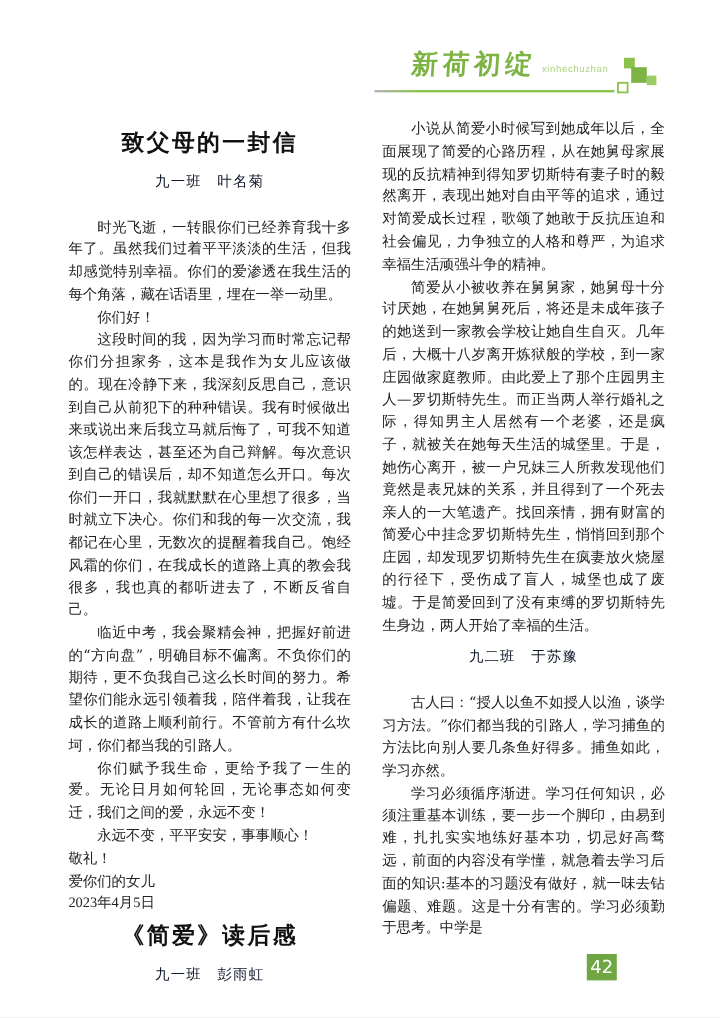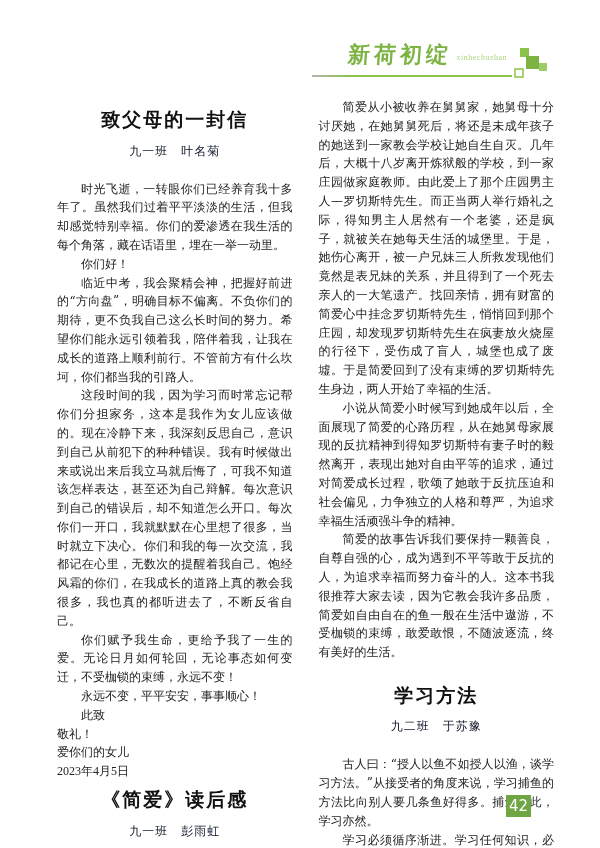--- a/index.html
+++ b/index.html
@@ -19,21 +19,21 @@
   }
   .logo-cn{
     color:#7cb342;font-weight:bold;font-size:22px;
     letter-spacing:4px;line-height:1;
     font-family:"DejaVu Sans","Liberation Sans",sans-serif;
     transform:skewX(-4deg);
   }
   .logo-en{
     color:#aed581;font-size:8px;line-height:1;
     margin-bottom:4px;letter-spacing:.5px;
-    font-family:Liberation Serif, serif;
+    font-family:Liberation Sans, sans-serif;
   }
   .logo-squares{display:block;margin-bottom:-14px;}
   .header-rule{
     position:absolute;top:75px;left:312px;width:200px;height:2px;
     background:linear-gradient(90deg,#b5b5b5 0%,#8bc34a 18%,#8bc34a 100%);
   }
   
   .columns{
     position:absolute;top:98px;left:57px;right:46px;bottom:0;
     display:flex;gap:26px;
@@ -51,21 +51,21 @@
   }
   .mt1{margin-top:8px;}
   .mt2{margin-top:5px;}
   .mt3{margin-top:20px;}
   .no-indent{text-indent:0 !important;}
   .sig-block{text-align:left;}
   .sig-name{margin-right:20px !important;text-indent:0 !important;}
   .sig-date{margin-right:4px !important;text-indent:0 !important;font-family:Liberation Serif, serif;}
   
   .page-number{
-    position:absolute;right:69px;bottom:31px;
+    position:absolute;right:86px;bottom:31px;
     width:25px;height:22px;background:#6fa643;
     color:#ffffff;font-size:15px;line-height:22px;text-align:center;
     font-family:"DejaVu Sans","Liberation Sans",sans-serif;
   }
 </style>
 </head>
 <body>
 
 <div class="page">
 
@@ -83,52 +83,49 @@
 
   <div class="columns">
 
     <section class="col">
       <article>
         <h1 class="article-title mt1">致父母的一封信</h1>
         <div class="article-author">九一班　叶名菊</div>
         <div class="body-text">
           <p>时光飞逝，一转眼你们已经养育我十多年了。虽然我们过着平平淡淡的生活，但我却感觉特别幸福。你们的爱渗透在我生活的每个角落，藏在话语里，埋在一举一动里。</p>
           <p>你们好！</p>
+          <p>这段时间的我，因为学习而时常忘记帮你们分担家务，这本是我作为女儿应该做的。现在冷静下来，我深刻反思自己，意识到自己从前犯下的种种错误。我有时候做出来或说出来后我立马就后悔了，可我不知道该怎样表达，甚至还为自己辩解。每次意识到自己的错误后，却不知道怎么开口。每次你们一开口，我就默默在心里想了很多，当时就立下决心。你们和我的每一次交流，我都记在心里，无数次的提醒着我自己。饱经风霜的你们，在我成长的道路上真的教会我很多，我也真的都听进去了，不断反省自己。</p>
           <p>临近中考，我会聚精会神，把握好前进的“方向盘”，明确目标不偏离。不负你们的期待，更不负我自己这么长时间的努力。希望你们能永远引领着我，陪伴着我，让我在成长的道路上顺利前行。不管前方有什么坎坷，你们都当我的引路人。</p>
-          <p>这段时间的我，因为学习而时常忘记帮你们分担家务，这本是我作为女儿应该做的。现在冷静下来，我深刻反思自己，意识到自己从前犯下的种种错误。我有时候做出来或说出来后我立马就后悔了，可我不知道该怎样表达，甚至还为自己辩解。每次意识到自己的错误后，却不知道怎么开口。每次你们一开口，我就默默在心里想了很多，当时就立下决心。你们和我的每一次交流，我都记在心里，无数次的提醒着我自己。饱经风霜的你们，在我成长的道路上真的教会我很多，我也真的都听进去了，不断反省自己。</p>
-          <p>你们赋予我生命，更给予我了一生的爱。无论日月如何轮回，无论事态如何变迁，不受枷锁的束缚，永远不变！</p>
+          <p>你们赋予我生命，更给予我了一生的爱。无论日月如何轮回，无论事态如何变迁，我们之间的爱，永远不变！</p>
           <p>永远不变，平平安安，事事顺心！</p>
-          <p>此致</p>
           <p class="no-indent">敬礼！</p>
           <div class="sig-block">
             <p class="sig-name">爱你们的女儿</p>
             <p class="sig-date">2023年4月5日</p>
           </div>
         </div>
       </article>
 
       <article>
         <h1 class="article-title mt2">《简爱》读后感</h1>
         <div class="article-author">九一班　彭雨虹</div>
 
       </article>
     </section>
 
     <section class="col">
       <div class="body-text">
+        <p>小说从简爱小时候写到她成年以后，全面展现了简爱的心路历程，从在她舅母家展现的反抗精神到得知罗切斯特有妻子时的毅然离开，表现出她对自由平等的追求，通过对简爱成长过程，歌颂了她敢于反抗压迫和社会偏见，力争独立的人格和尊严，为追求幸福生活顽强斗争的精神。</p>
         <p>简爱从小被收养在舅舅家，她舅母十分讨厌她，在她舅舅死后，将还是未成年孩子的她送到一家教会学校让她自生自灭。几年后，大概十八岁离开炼狱般的学校，到一家庄园做家庭教师。由此爱上了那个庄园男主人—罗切斯特先生。而正当两人举行婚礼之际，得知男主人居然有一个老婆，还是疯子，就被关在她每天生活的城堡里。于是，她伤心离开，被一户兄妹三人所救发现他们竟然是表兄妹的关系，并且得到了一个死去亲人的一大笔遗产。找回亲情，拥有财富的简爱心中挂念罗切斯特先生，悄悄回到那个庄园，却发现罗切斯特先生在疯妻放火烧屋的行径下，受伤成了盲人，城堡也成了废墟。于是简爱回到了没有束缚的罗切斯特先生身边，两人开始了幸福的生活。</p>
-        <p>小说从简爱小时候写到她成年以后，全面展现了简爱的心路历程，从在她舅母家展现的反抗精神到得知罗切斯特有妻子时的毅然离开，表现出她对自由平等的追求，通过对简爱成长过程，歌颂了她敢于反抗压迫和社会偏见，力争独立的人格和尊严，为追求幸福生活顽强斗争的精神。</p>
-        <p>简爱的故事告诉我们要保持一颗善良，自尊自强的心，成为遇到不平等敢于反抗的人，为追求幸福而努力奋斗的人。这本书我很推荐大家去读，因为它教会我许多品质，简爱如自由自在的鱼一般在生活中遨游，不受枷锁的束缚，敢爱敢恨，不随波逐流，终有美好的生活。</p>
       </div>
 
       <article>
-        <h1 class="article-title mt3">学习方法</h1>
         <div class="article-author">九二班　于苏豫</div>
         <div class="body-text">
-          <p>古人曰：“授人以鱼不如授人以渔，谈学习方法。”从接受者的角度来说，学习捕鱼的方法比向别人要几条鱼好得多。捕鱼如此，学习亦然。</p>
+          <p>古人曰：“授人以鱼不如授人以渔，谈学习方法。”你们都当我的引路人，学习捕鱼的方法比向别人要几条鱼好得多。捕鱼如此，学习亦然。</p>
           <p>学习必须循序渐进。学习任何知识，必须注重基本训练，要一步一个脚印，由易到难，扎扎实实地练好基本功，切忌好高骛远，前面的内容没有学懂，就急着去学习后面的知识:基本的习题没有做好，就一味去钻偏题、难题。这是十分有害的。学习必须勤于思考。中学是</p>
         </div>
       </article>
     </section>
 
   </div>
 
   <div class="page-number">42</div>
 
 </div>

